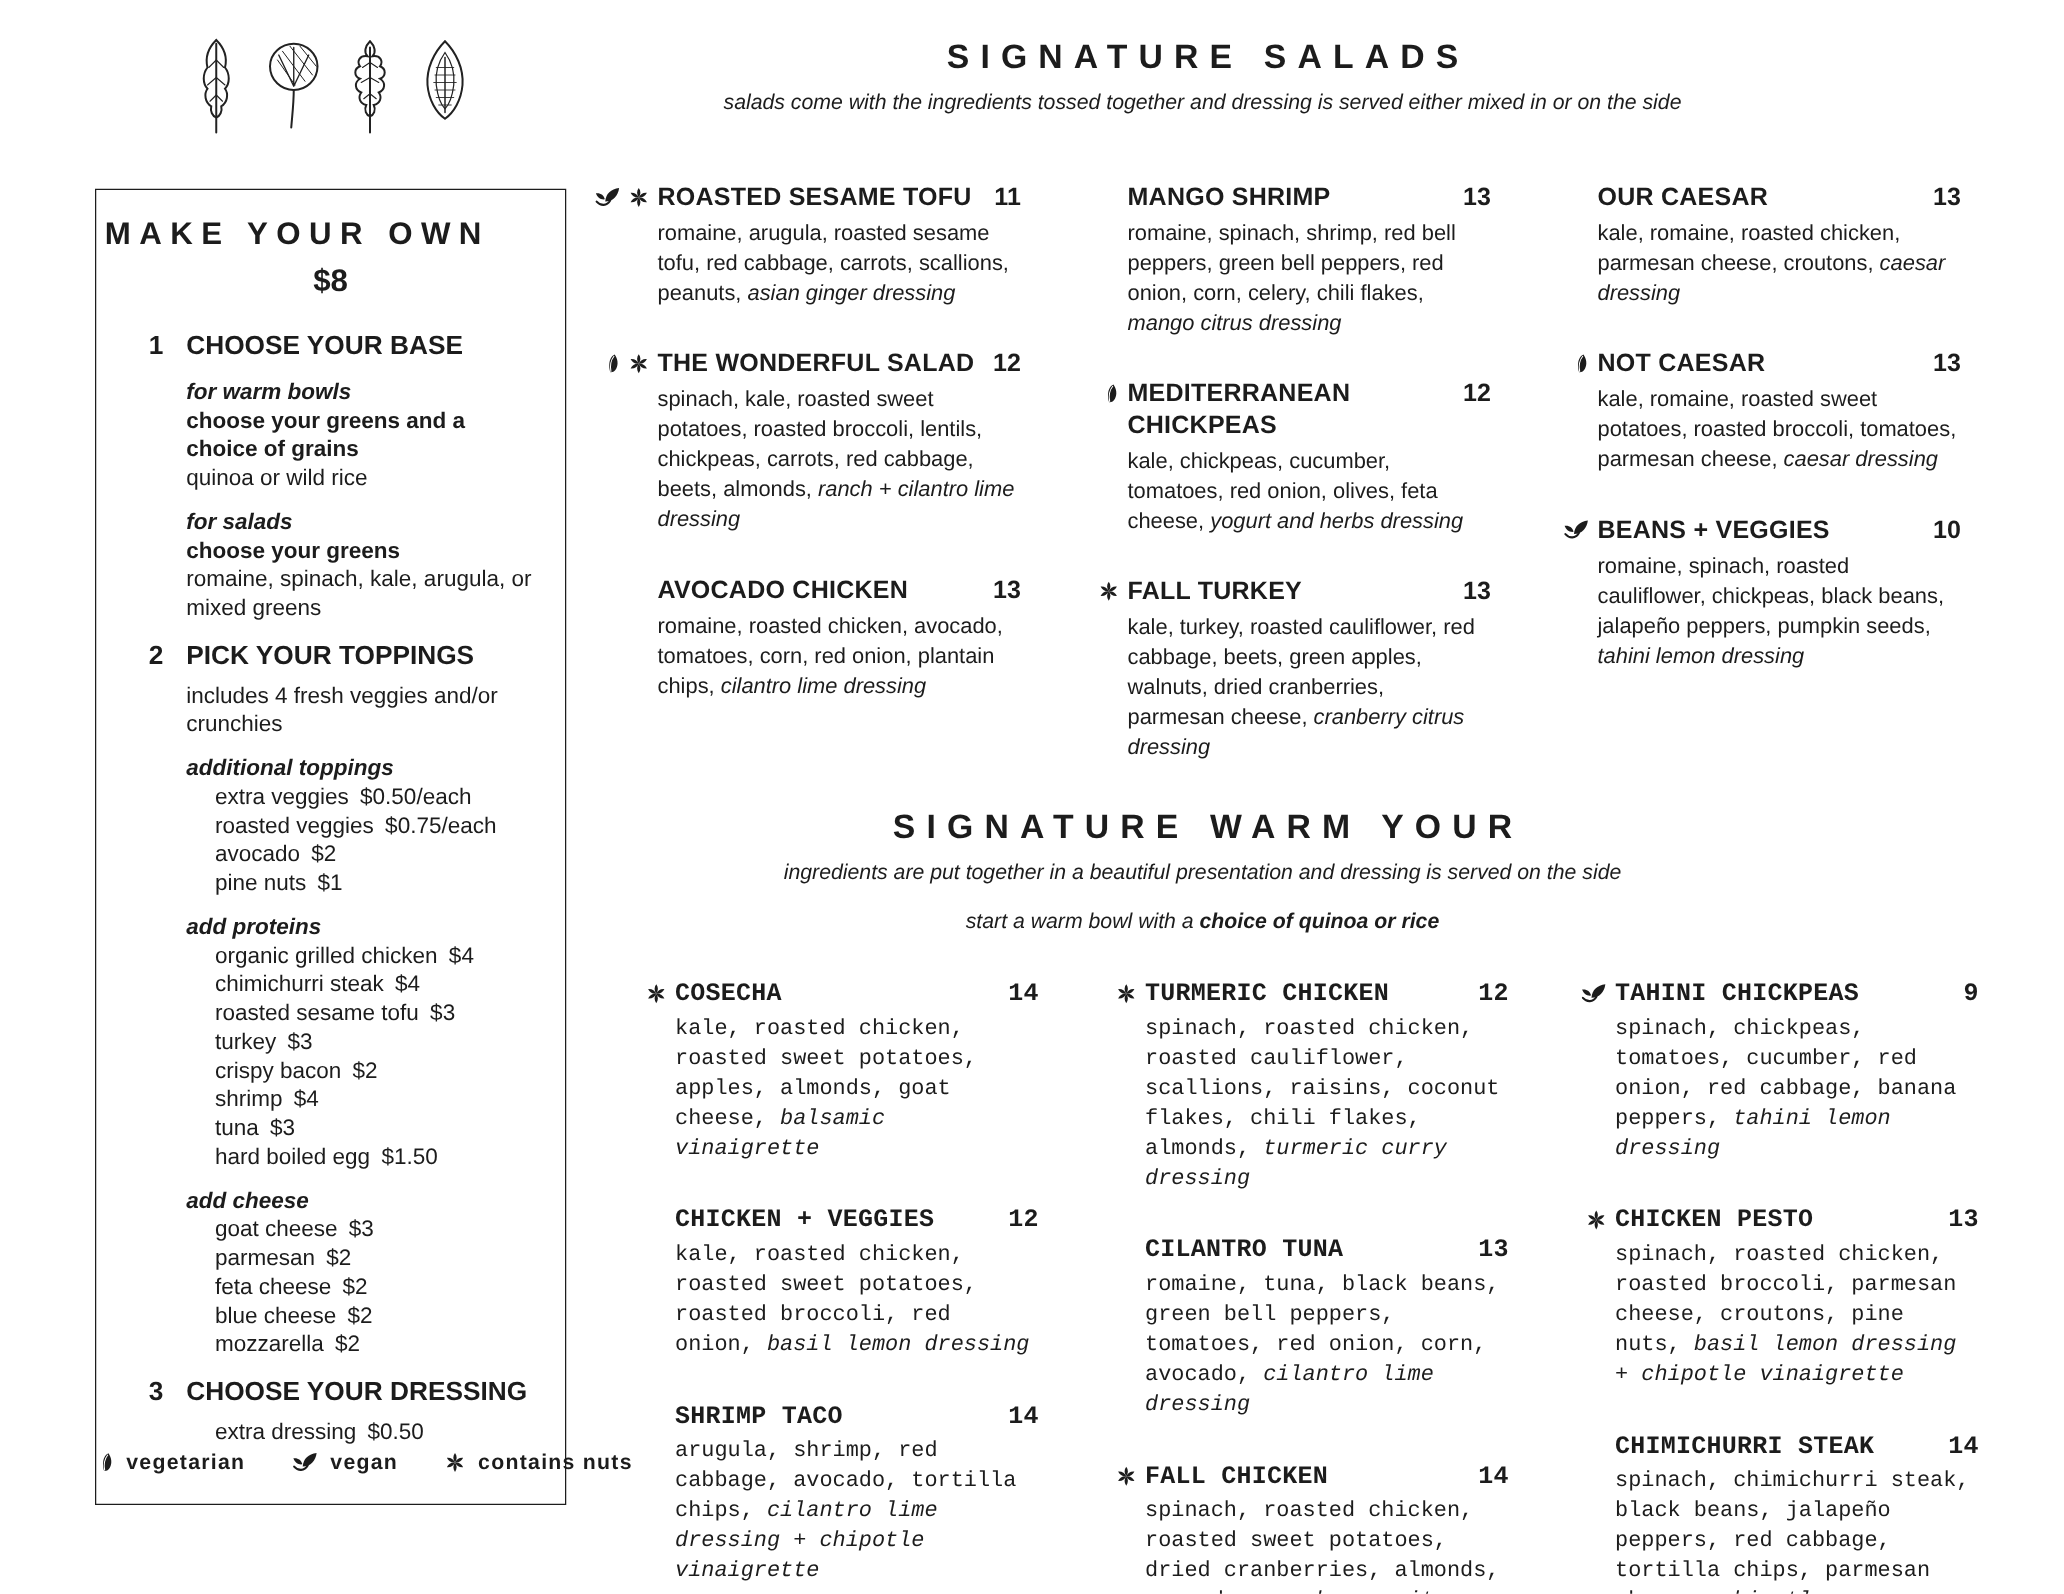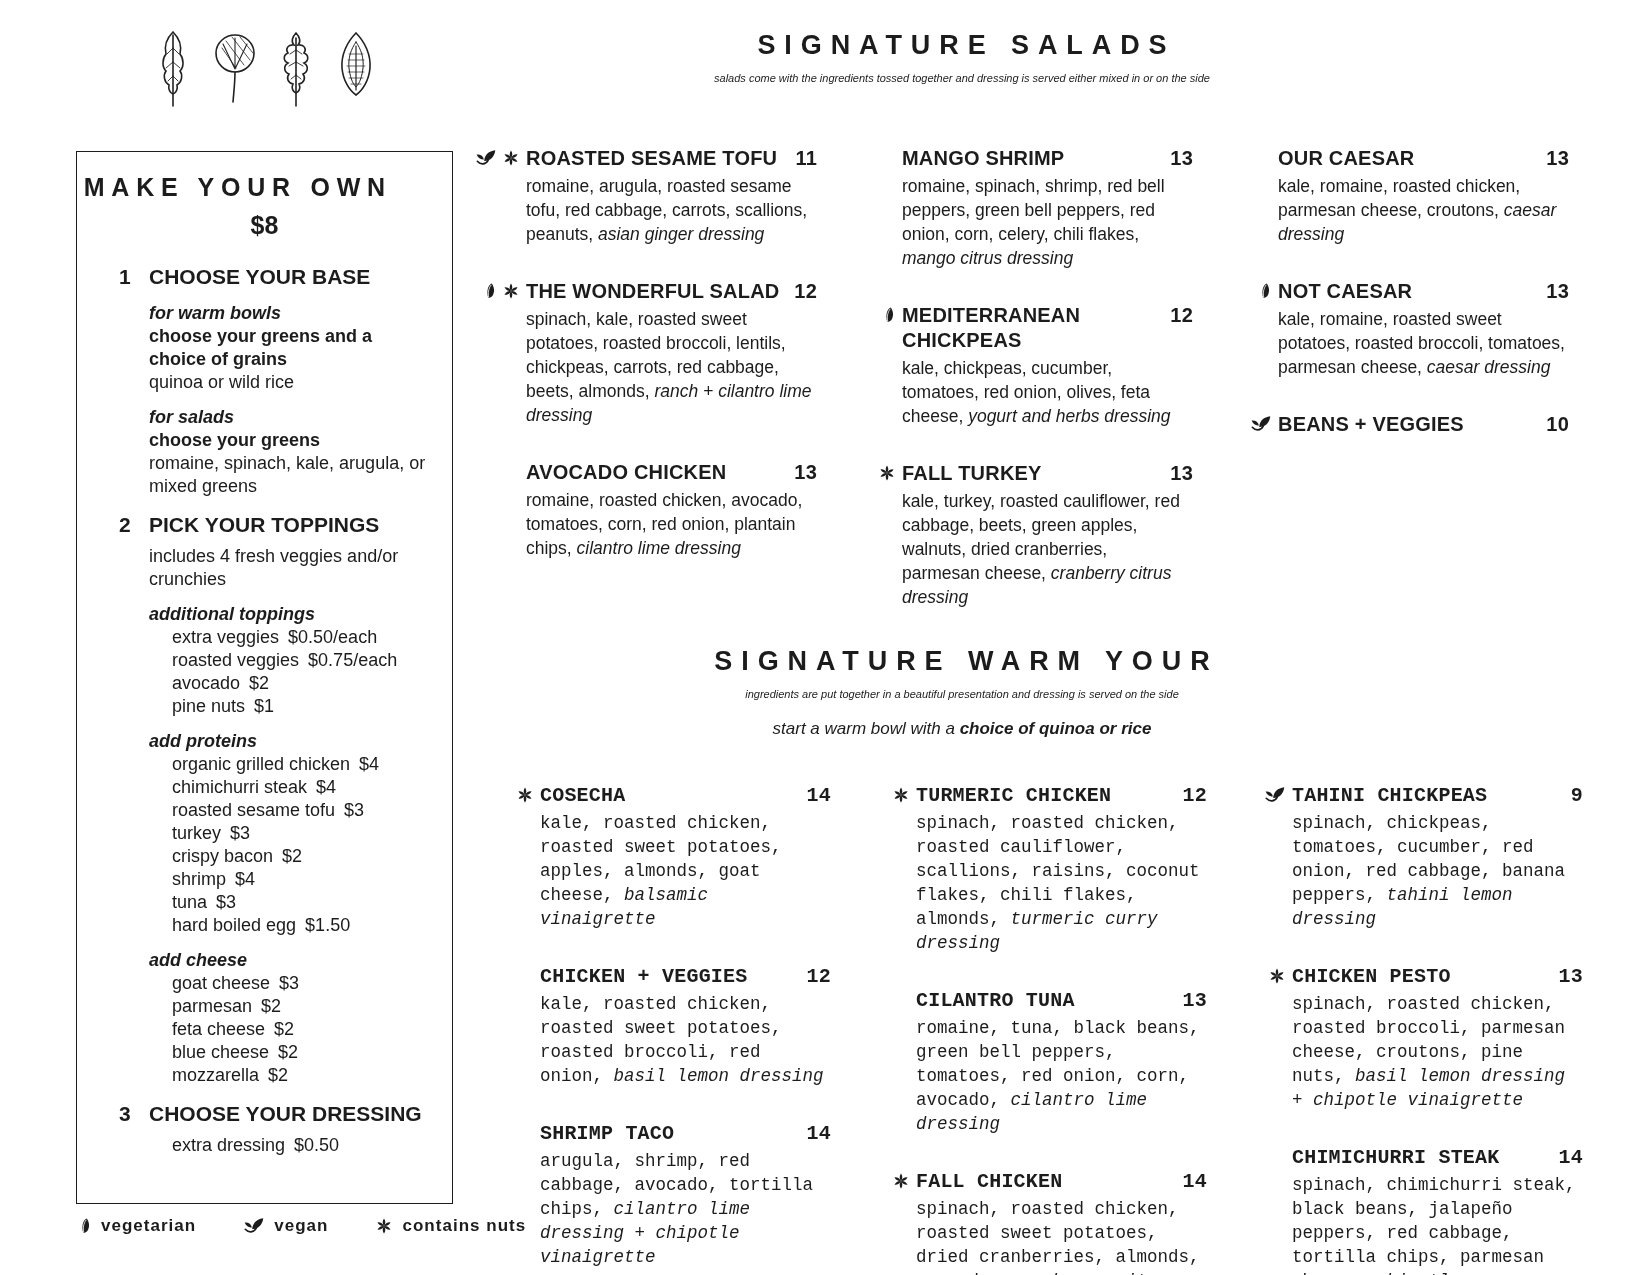--- a/index.html
+++ b/index.html
@@ -11,21 +11,21 @@
   }
   
   .leaves{position:absolute;left:150px;top:28px;display:flex;align-items:flex-end;gap:14px;}
   .leaves svg{display:block;}
 
   
   .section-header{position:absolute;left:462px;width:1000px;text-align:center;}
   #salads-header{top:30px;}
   #bowls-header{top:646px;}
   .big-title{font-size:27px;font-weight:700;letter-spacing:0.33em;padding-left:0.33em;white-space:nowrap;}
-  .section-sub{font-style:italic;font-size:11px;margin-top:11px;}
+  .section-sub{font-style:italic;font-size:17px;margin-top:11px;}
   .section-sub2{font-style:italic;font-size:17px;margin-top:19px;}
   .section-sub2 b{font-weight:700;}
 
   
   .myo{position:absolute;left:76px;top:151px;width:377px;height:1053px;
        border:1.5px solid #1c1c1c;box-sizing:border-box;padding-top:21px;}
   .myo-title{font-size:25px;font-weight:700;letter-spacing:0.27em;padding-left:0.27em;white-space:nowrap;}
   .myo-price{text-align:center;font-size:25px;font-weight:700;margin-top:9px;}
   .myo-steps{margin-top:23px;}
   .step{margin-bottom:13px;}
@@ -43,21 +43,21 @@
   #salads-grid{left:526px;top:146px;}
   #bowls-grid{left:540px;top:783px;font-family:Liberation Mono, monospace;}
   .menu-item{position:relative;margin-bottom:33px;}
   .item-head{display:flex;align-items:flex-start;font-size:20px;font-weight:700;line-height:25px;letter-spacing:0.01em;}
   .item-name{padding-right:8px;}
   .item-price{margin-left:auto;}
   .item-icons{position:absolute;right:calc(100% + 7px);top:4px;display:flex;gap:7px;align-items:center;}
   .item-desc{margin:3px 0 0;font-size:17.5px;line-height:24px;width:287px;}
 
   
-  .legend{position:absolute;left:77px;top:1216px;display:flex;align-items:center;gap:48px;}
+  .legend{position:absolute;left:77px;top:1160px;display:flex;align-items:center;gap:38px;}
   .legend-item{display:flex;align-items:center;gap:10px;}
   .legend-label{font-size:17px;font-weight:700;letter-spacing:0.06em;}
   .icon{display:inline-flex;}
   .icon svg{display:block;}
 </style>
 </head>
 <body>
 
 <div class="leaves">
     <span class="leaf">
@@ -308,20 +308,21 @@
               <path d="M25.2 0.4 C16.6 1.4 11.2 6.4 10.6 14.6 C19.2 14.4 24.2 8.4 25.2 0.4 Z" fill="#1c1c1c"></path>
               <path d="M0.8 6.0 C5.6 5.4 9.1 7.7 10.2 12.4 C5.7 13 2.2 10.4 0.8 6.0 Z" fill="#1c1c1c"></path>
               <path d="M1.6 14.8 C5.8 19.6 12.4 19.6 15.8 13.6" fill="none" stroke="#1c1c1c" stroke-width="2.2" stroke-linecap="round"></path>
             </svg>
           </span>
         </span>
         <div class="item-head">
           <span class="item-name">BEANS + VEGGIES</span>
           <span class="item-price">10</span>
         </div>
+        <p class="item-desc">romaine, spinach, roasted cauliflower, chickpeas, black beans, jalapeño peppers, pumpkin seeds, <i>tahini lemon dressing</i></p>
       </div>
     </div>
   </div>
 
 <div class="section-header" id="bowls-header">
   <div class="big-title">SIGNATURE WARM YOUR</div>
   <div class="section-sub">ingredients are put together in a beautiful presentation and dressing is served on the side</div>
   <div class="section-sub2"><span>start a warm bowl with a </span><b>choice of quinoa or rice</b></div>
 </div>
 

